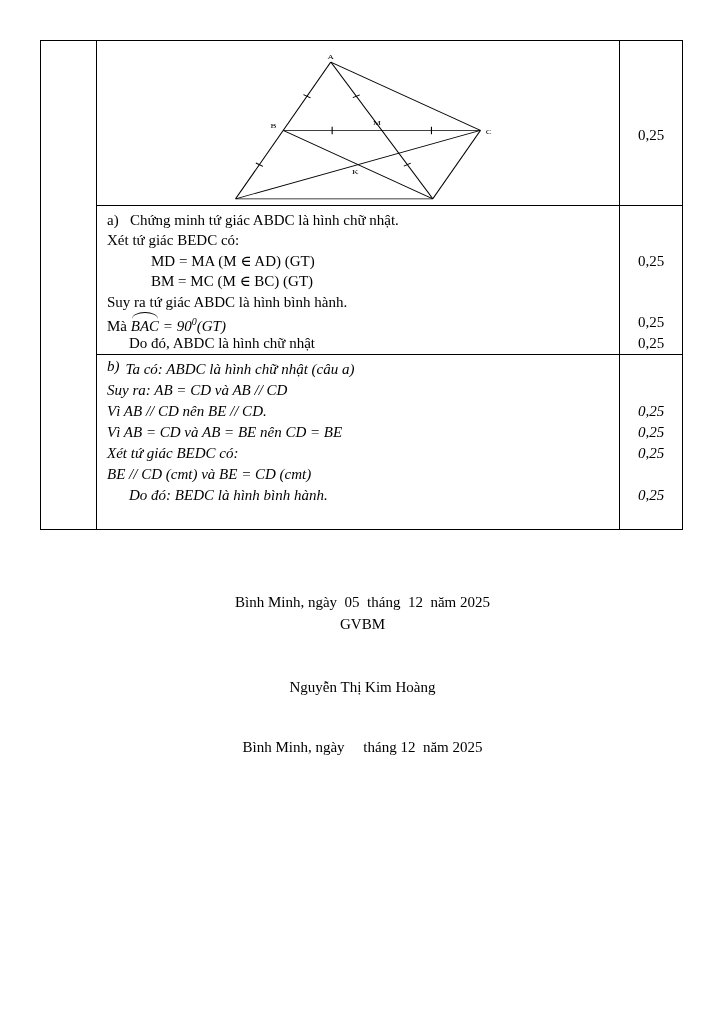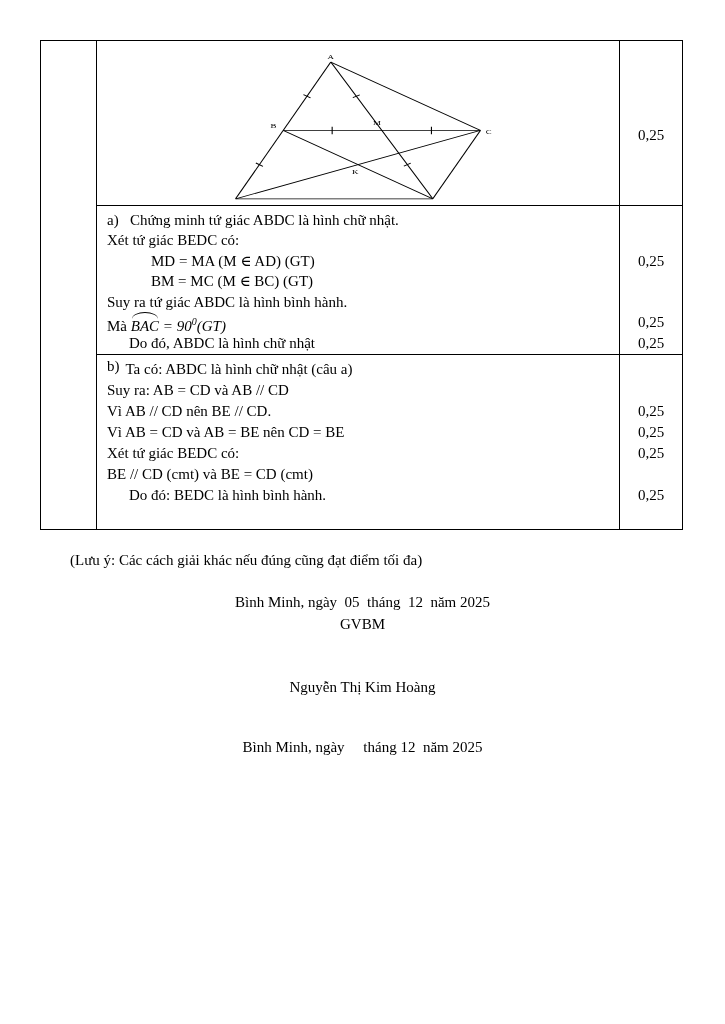--- a/index.html
+++ b/index.html
@@ -17,21 +17,21 @@
     border:1px solid #000;display:flex;box-sizing:border-box;
   }
   .col-num{width:56px;border-right:1px solid #000;box-sizing:border-box;}
   .col-rows{flex:1;display:flex;flex-direction:column;}
   .trow{display:flex;border-bottom:1px solid #000;box-sizing:border-box;}
   .trow:last-child{border-bottom:none;}
   .cell-main{flex:1;border-right:1px solid #000;box-sizing:border-box;padding:4px 6px 0 10px;}
   .cell-score{width:62px;box-sizing:border-box;padding-top:4px;text-align:center;}
   .trow-figure{height:165px;}
   .sec-a{height:150px;}
-  .sec-b{height:174px;}
+  .sec-b{height:174px;font-style:italic;}
   .sec-a .line,.sec-a .score-line{height:20.5px;line-height:20.5px;}
   .sec-b .line,.sec-b .score-line{height:21px;line-height:21px;}
   .line{white-space:pre-wrap;overflow:visible;}
   .ind1{padding-left:22px;}
   .ind2{padding-left:44px;}
   .figure-cell{padding:4px 0 0 0;}
   .figure-score{padding-top:86px;}
   .sec-label{display:inline-block;position:relative;top:-3px;margin-right:6px;}
   .ital{font-style:italic;}
   sup{font-size:10px;}
@@ -138,21 +138,20 @@
           <div class="score-line">0,25</div>
           <div class="score-line"></div>
           <div class="score-line">0,25</div>
           <div class="score-line"></div>
         </div>
       </div>
 
     </div>
   </div>
 
-  <div class="note">(Lưu ý: Các cách giải khác nếu đúng cũng đạt điểm tối đa)</div>
 
   <div class="sign-line s1p">Bình Minh, ngày  05  tháng  12  năm 2025</div>
   <div class="sign-line s1r">GVBM</div>
   <div class="sign-line s1n">Nguyễn Thị Kim Hoàng</div>
 
   <div class="sign-line s2p">Bình Minh, ngày     tháng 12  năm 2025</div>
 
 </div>
 
 </body></html>

